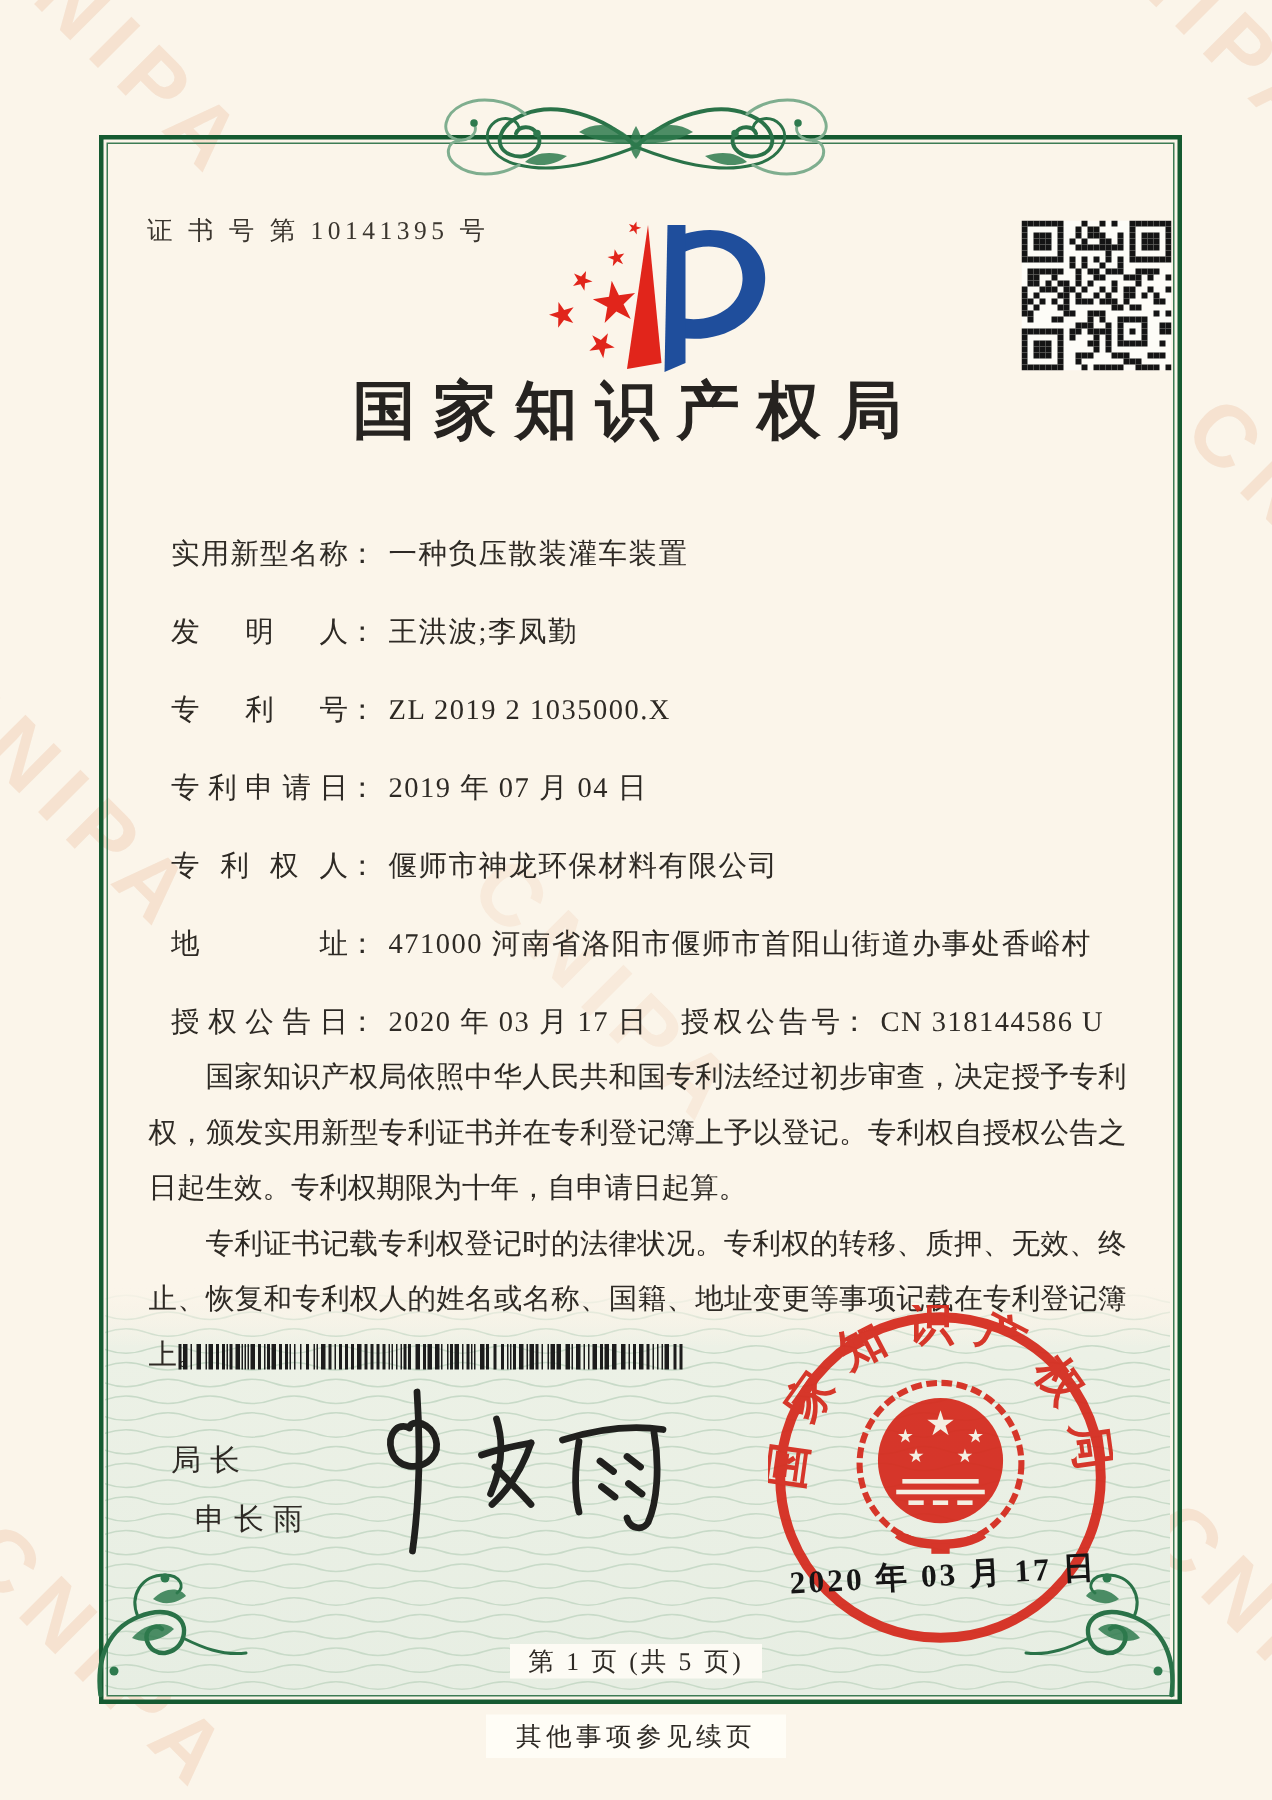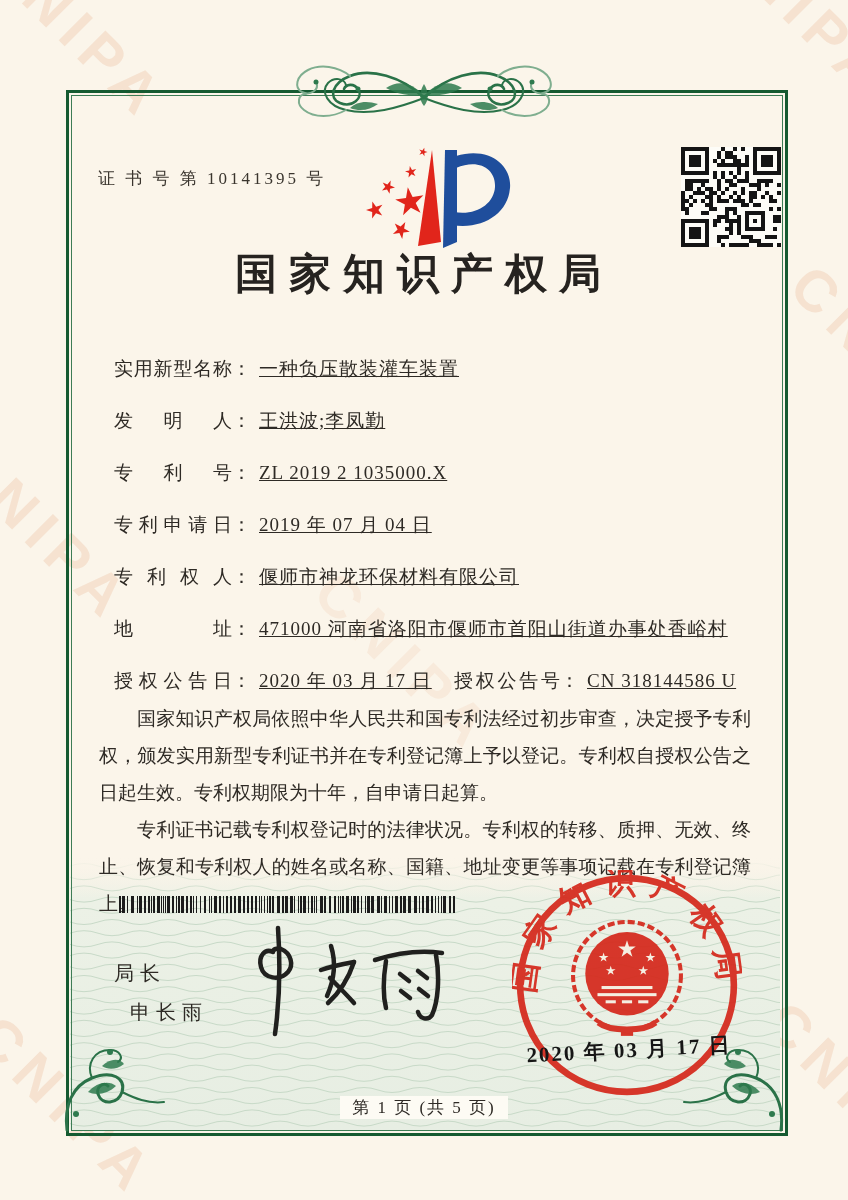--- a/index.html
+++ b/index.html
@@ -22,29 +22,29 @@
   #band .fade{position:absolute;left:0;top:0;width:100%;height:40px;
         background:linear-gradient(180deg,#fbf5ea 0%,rgba(251,245,234,0) 100%);}
 
   .orn{position:absolute;z-index:4;pointer-events:none;}
   .orn path{fill:none;stroke:#2a7248;stroke-linecap:round;}
   .orn .fl{fill:#2e7a4e;stroke:none;opacity:.85;}
   .orn .lt{stroke:#7fae8f;}
 
   .abs{position:absolute;z-index:5;}
 
-  #cert-no{left:98px;top:142px;font-size:17px;letter-spacing:3px;color:#3a352e;margin-top:25px;}
+  #cert-no{left:98px;top:142px;font-size:17px;letter-spacing:3px;color:#3a352e;}
   #title{left:66px;top:246px;width:716px;text-align:center;font-size:42px;font-weight:700;
          letter-spacing:12px;color:#262320;}
 
   #fields{left:114px;top:356px;width:620px;font-size:19px;color:#2e2a25;}
   .field-row{position:relative;height:52px;}
   .flabel{display:inline-flex;justify-content:space-between;width:118px;vertical-align:top;}
   .fcolon{display:inline-block;}
-  .fvalue{display:inline-block;padding-left:8px;letter-spacing:1px;text-decoration:underline;}
+  .fvalue{display:inline-block;padding-left:8px;letter-spacing:1px;}
   .fgroup2{position:absolute;left:340px;top:0;white-space:nowrap;}
   .fgroup2 .flabel{width:106px;}
 
   #body-text{left:99px;top:700px;width:652px;font-size:19px;line-height:37px;
              text-align:justify;color:#2e2a25;}
   #body-text p{margin:0;text-indent:2em;}
 
   #barcode{left:119px;top:896px;width:340px;height:17px;font-size:0;z-index:6;}
   #barcode span{display:inline-block;height:17px;background:#1c1c1c;}
 
@@ -560,14 +560,17 @@
       <rect x="124" y="128" width="10" height="3" fill="#f6efe2"></rect>
       <path d="M85,150 C96,159 130,159 141,150" fill="none" stroke="#d5291c" stroke-width="6"></path>
       <rect x="107" y="156" width="12" height="7" fill="#d5291c"></rect>
     </g>
   </svg>
   <div class="abs" id="seal-date">2020 年 03 月 17 日</div>
 
   <div class="abs" id="pagination">
     <span>第 1 页 (共 5 页)</span>
   </div>
+  <div class="abs" id="footer-note">
+    <span>其他事项参见续页</span>
+  </div>
 
 </div>
 
 </body></html>

